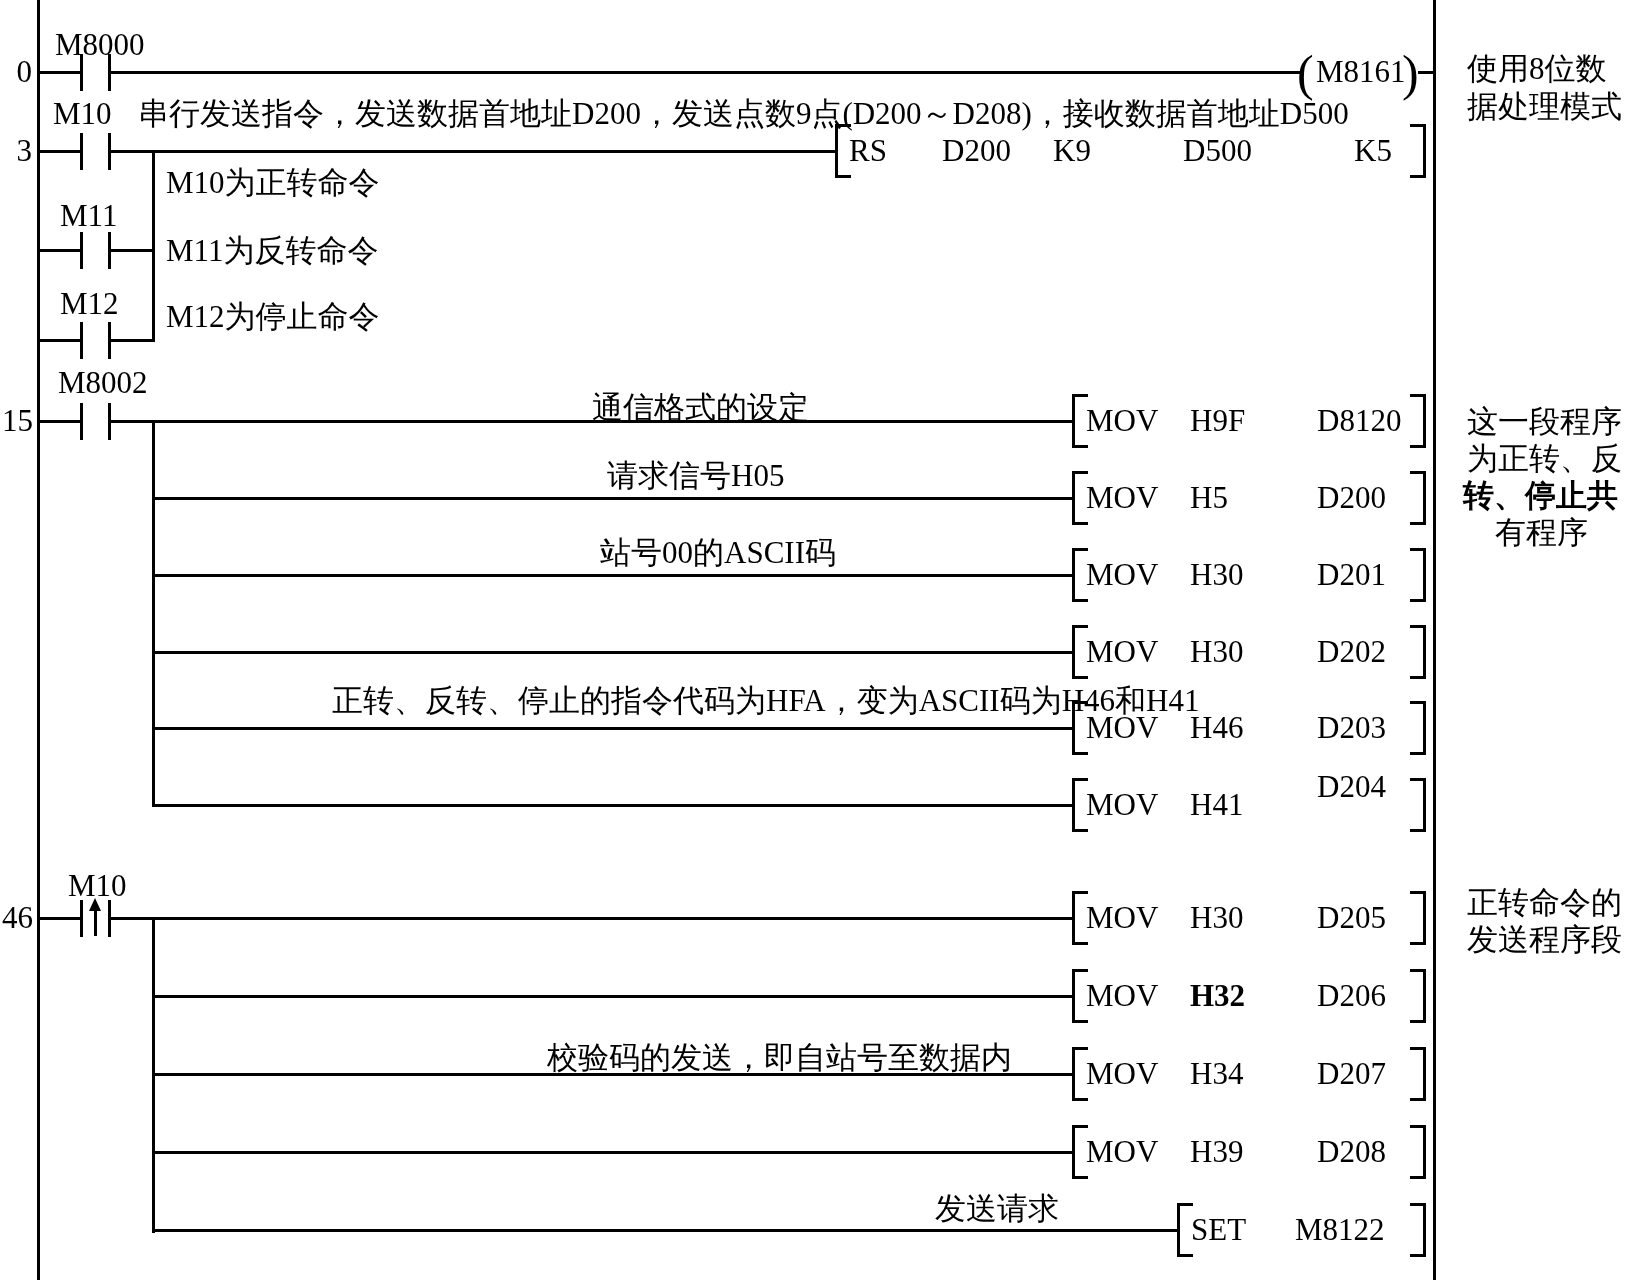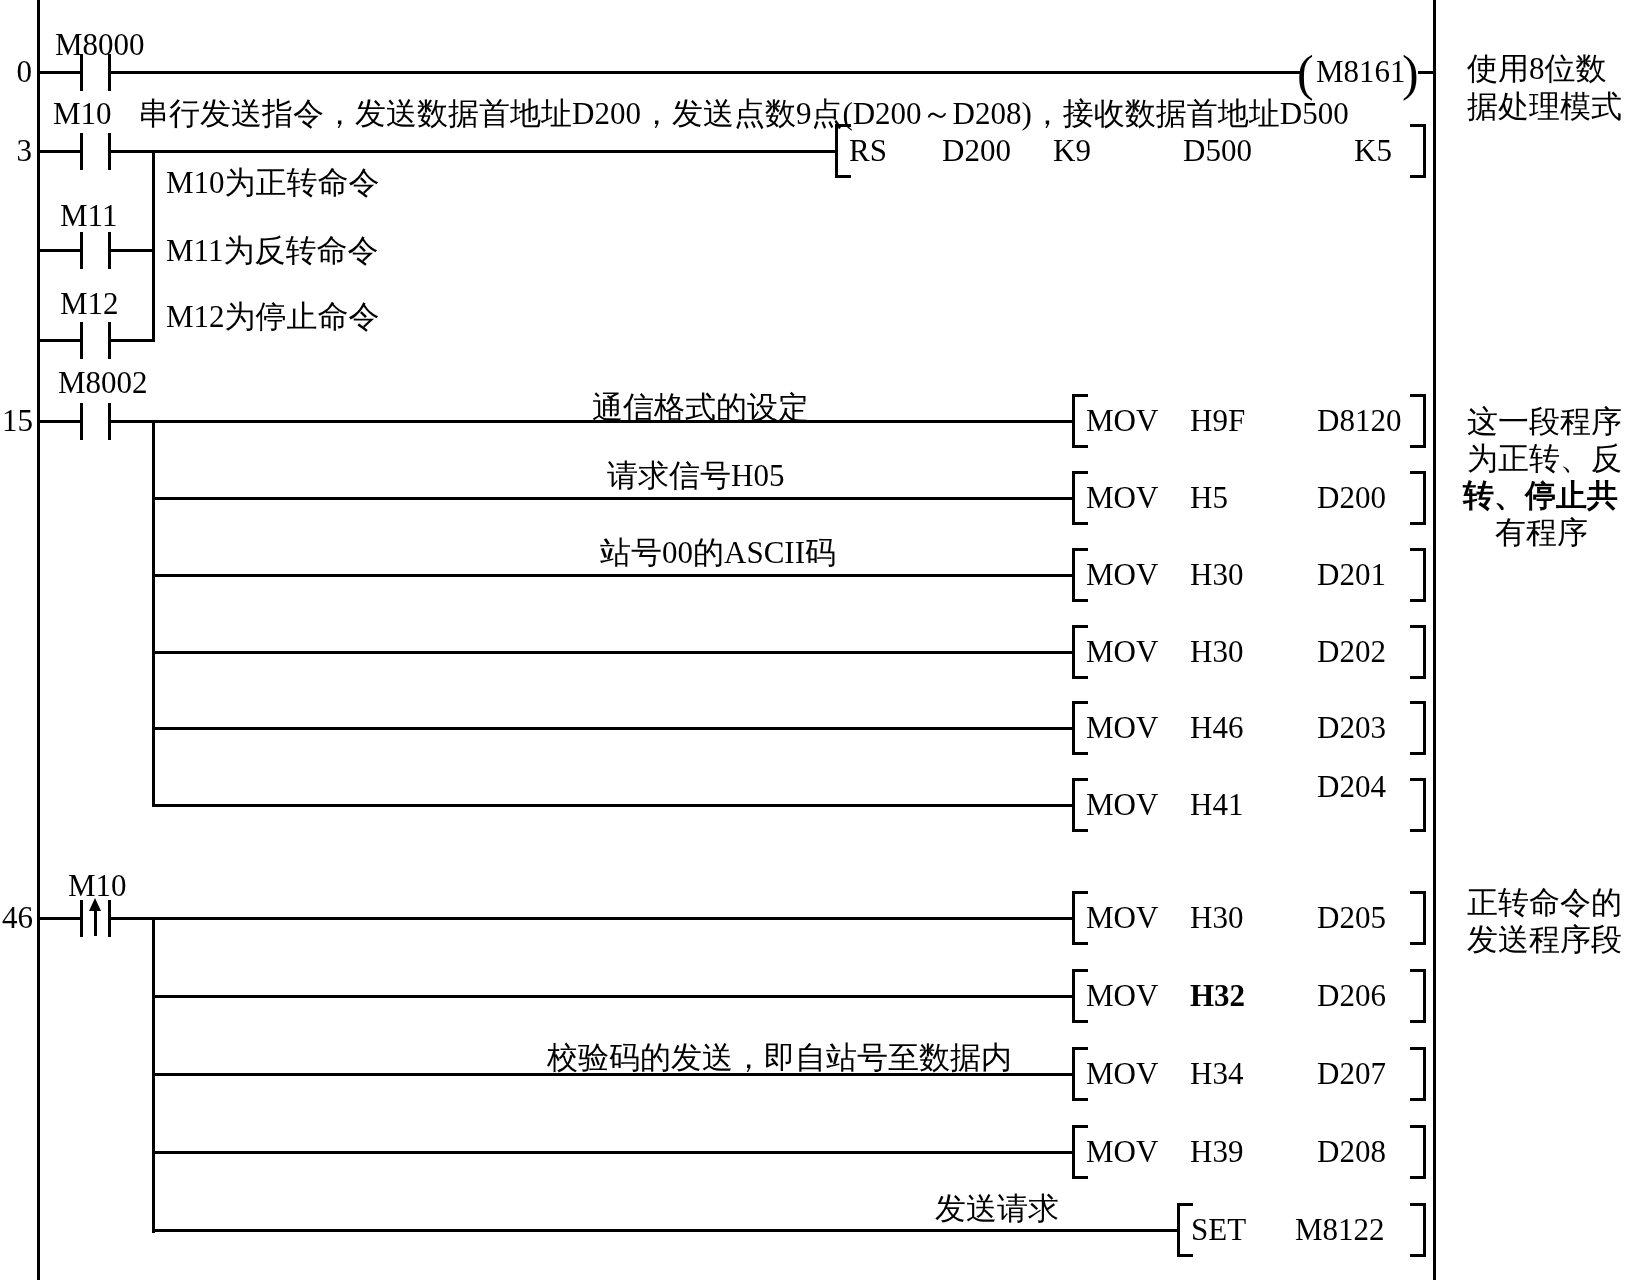--- a/index.html
+++ b/index.html
@@ -107,20 +107,21 @@
   <div class="lbl" style="left:1190px;top:558px;">H30</div>
   <div class="lbl" style="left:1317px;top:558px;">D201</div>
   <div class="rbrk" style="left:1410px;top:548px;"></div>
 
   <div class="wire-h" style="left:152px;top:651px;width:920px;"></div>
   <div class="lbrk" style="left:1072px;top:625px;"></div>
   <div class="lbl" style="left:1086px;top:635px;">MOV</div>
   <div class="lbl" style="left:1190px;top:635px;">H30</div>
   <div class="lbl" style="left:1317px;top:635px;">D202</div>
   <div class="rbrk" style="left:1410px;top:625px;"></div>
+  <div class="lbl" style="left:332px;top:684px;">正转、反转、停止的指令代码为HFA，变为ASCII码为H46和H41</div>
 
   <div class="wire-h" style="left:152px;top:727px;width:920px;"></div>
   <div class="lbrk" style="left:1072px;top:701px;"></div>
   <div class="lbl" style="left:1086px;top:711px;">MOV</div>
   <div class="lbl" style="left:1190px;top:711px;">H46</div>
   <div class="lbl" style="left:1317px;top:711px;">D203</div>
   <div class="rbrk" style="left:1410px;top:701px;"></div>
 
   <div class="wire-h" style="left:152px;top:804px;width:920px;"></div>
   <div class="lbrk" style="left:1072px;top:778px;"></div>

